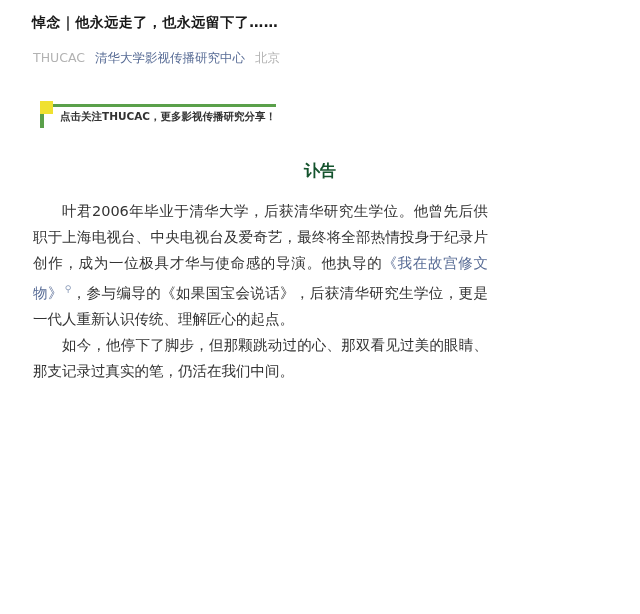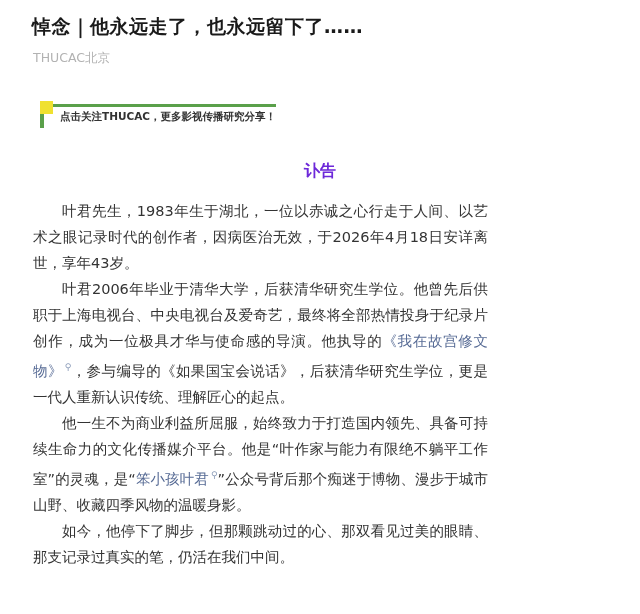--- a/index.html
+++ b/index.html
@@ -1,53 +1,52 @@
 <!DOCTYPE html>
 <html><head>
   <meta charset="utf-8">
   <style>
     html, body { margin: 0; padding: 0; background: #ffffff; }
     body { width: 640px; height: 614px; overflow: hidden; position: relative;
            font-family: "DejaVu Sans", "Liberation Sans", sans-serif; color: #222; }
-    .title { position: absolute; left: 32px; top: 14px; font-size: 19px; font-weight: bold;
+    .title { position: absolute; left: 32px; top: 14px; font-size: 14px; font-weight: bold;
              color: #1a1a1a; letter-spacing: 0.5px; white-space: nowrap; }
     .meta { position: absolute; left: 33px; top: 50px; font-size: 12.5px; color: #b2b2b2;
-            white-space: nowrap; display: flex; }
+            white-space: nowrap; display: flex; gap: 10px; }
     .meta .acct { color: #576b95; }
     .banner { position: absolute; left: 40px; top: 101px; width: 236px; height: 36px; text-decoration: underline; }
     .banner .yellow { position: absolute; left: 0; top: 0; width: 13px; height: 13px; background: #f0e130; }
     .banner .hbar { position: absolute; left: 13px; top: 3px; right: 0; height: 3px; background: #5aa04a; }
     .banner .vbar { position: absolute; left: 0; top: 13px; width: 4px; height: 14px; background: #5aa04a; }
     .banner .text { position: absolute; left: 20px; top: 9px; font-size: 10.5px; color: #333; font-weight: bold; white-space: nowrap; }
     .heading { position: absolute; left: 0; width: 640px; top: 161px; text-align: center;
-               font-size: 16px; font-weight: bold; color: #6d28d9; }
+               font-size: 16px; font-weight: bold; color: #14532d; }
     .body { position: absolute; left: 33px; top: 198px; width: 455px; font-size: 14.5px;
             line-height: 26px; color: #333; }
     .body p { margin: 0; text-indent: 2em; text-align: justify; }
     .link { color: #576b95; }
     .search-icon { font-size: 9px; vertical-align: super; color: #8a9bb8; margin-left: 2px; }
   </style>
 </head>
 <body>
 
 <div class="title">悼念｜他永远走了，也永远留下了……</div>
 
 <div class="meta">
   <span>THUCAC</span>
+  <span class="acct">清华大学影视传播研究中心</span>
   <span>北京</span>
 </div>
 
 <div class="banner">
   <div class="yellow"></div>
   <div class="hbar"></div>
   <div class="vbar"></div>
   <div class="text">点击关注THUCAC，更多影视传播研究分享！</div>
 </div>
 
 <div class="heading">讣告</div>
 
 <div class="body">
-  <p>叶君先生，1983年生于湖北，一位以赤诚之心行走于人间、以艺术之眼记录时代的创作者，因病医治无效，于2026年4月18日安详离世，享年43岁。</p>
   <p><span>叶君2006年毕业于清华大学，后获清华研究生学位。他曾先后供职于上海电视台、中央电视台及爱奇艺，最终将全部热情投身于纪录片创作，成为一位极具才华与使命感的导演。他执导的</span><span class="link">《我在故宫修文物》</span><span class="search-icon">⚲</span><span>，参与编导的《如果国宝会说话》，后获清华研究生学位，更是一代人重新认识传统、理解匠心的起点。</span></p>
-  <p><span>他一生不为商业利益所屈服，始终致力于打造国内领先、具备可持续生命力的文化传播媒介平台。他是“叶作家与能力有限绝不躺平工作室”的灵魂，是“</span><span class="link">笨小孩叶君</span><span class="search-icon">⚲</span><span>”公众号背后那个痴迷于博物、漫步于城市山野、收藏四季风物的温暖身影。</span></p>
   <p>如今，他停下了脚步，但那颗跳动过的心、那双看见过美的眼睛、那支记录过真实的笔，仍活在我们中间。</p>
 
 </div>
 
 </body></html>

